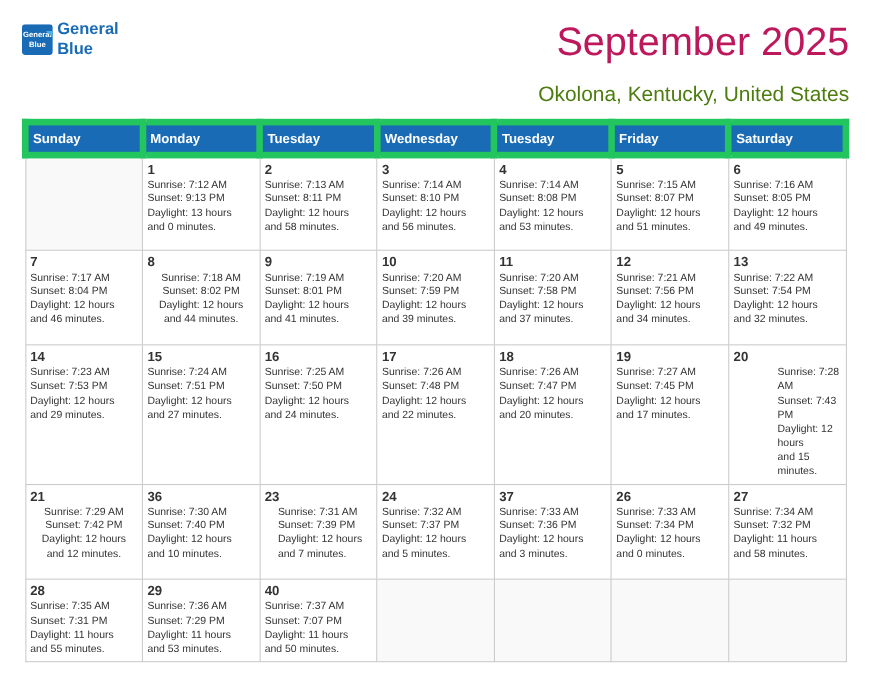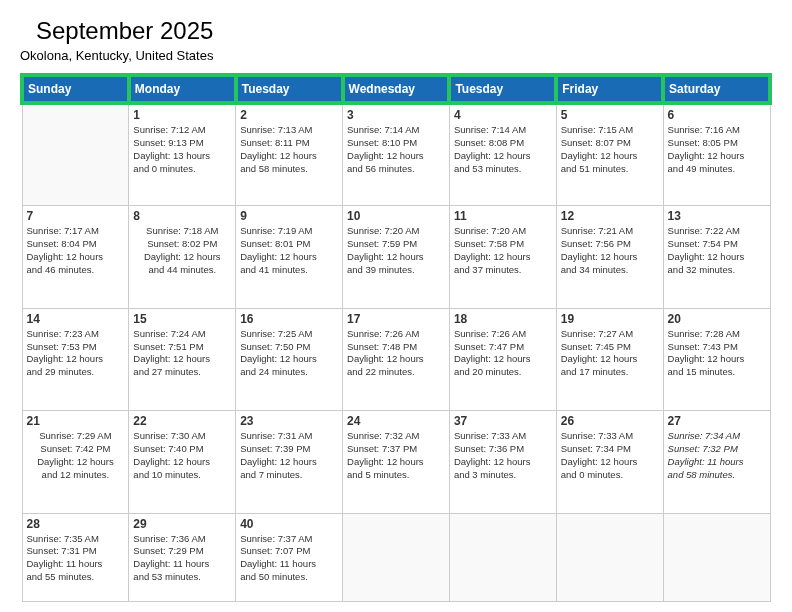--- a/index.html
+++ b/index.html
@@ -38,45 +38,45 @@
       color: #1a6bb5;
     }
     .logo-icon {
       width: 28px;
       height: 28px;
     }
     .title-block {
       text-align: right;
     }
     .main-title {
-      font-size: 24px;
+      font-size: 36px;
       font-weight: normal;
-      color: #000000;
+      color: #be185d;
       line-height: 1.1;
     }
     .subtitle {
-      font-size: 13px;
-      color: #000000;
-      margin-top: 4px;
+      font-size: 19px;
+      color: #4d7c0f;
+      margin-top: 18px;
     }
     .calendar {
       flex: 1;
       border: 1px solid #ccc;
       border-collapse: collapse;
       width: 100%;
       table-layout: fixed;
     }
     .calendar th {
       background: #1a6bb5;
       color: #fff;
       font-size: 12px;
       font-weight: bold;
       padding: 5px 4px;
       text-align: left;
-      border: 4px solid #22c55e;
+      border: 6px solid #22c55e;
     }
     .calendar td {
       border: 1px solid #ccc;
       vertical-align: top;
       padding: 3px 4px;
       font-size: 10px;
       color: #333;
       height: 86px;
     }
     .day-num {
@@ -95,20 +95,34 @@
     }
     .last-row td {
       height: 72px;
     }
   </style>
 </head>
 <body>
 
 <div class="page">
   <div class="header">
+    <div class="logo">
+      <svg class="logo-icon" viewBox="0 0 36 36">
+        <rect x="0" y="0" width="36" height="36" rx="4" fill="#1a6bb5"></rect>
+        <text x="18" y="15" text-anchor="middle" fill="white" font-size="9" font-weight="bold" font-family="Arial">General</text>
+        <text x="18" y="27" text-anchor="middle" fill="white" font-size="9" font-weight="bold" font-family="Arial">Blue</text>
+        <polygon points="28,8 36,16 36,8" fill="#4ab0e8"></polygon>
+      </svg>
+      <div>
+        <div class="logo-text">
+          <span>General</span><br>
+          <span style="color:#1a6bb5">Blue</span>
+        </div>
+      </div>
+    </div>
     <div class="title-block">
       <div class="main-title">September 2025</div>
       <div class="subtitle">Okolona, Kentucky, United States</div>
     </div>
   </div>
 
   <table class="calendar">
     <thead>
       <tr>
         <th>Sunday</th>
@@ -255,44 +269,44 @@
           </td>
           <td>
             <span class="day-num">19</span>
             <div class="cell-text" style="white-space: pre-line;">Sunrise: 7:27 AM
 Sunset: 7:45 PM
 Daylight: 12 hours
 and 17 minutes.</div>
           </td>
           <td>
             <span class="day-num">20</span>
-            <div class="cell-text" style="white-space: pre-line;">Sunrise: 7:28 AM
+            <div class="cell-text" style="white-space: pre-line; margin-left: 40px;">Sunrise: 7:28 AM
 Sunset: 7:43 PM
 Daylight: 12 hours
 and 15 minutes.</div>
           </td>
         </tr>
         <tr>
           <td>
             <span class="day-num">21</span>
             <div class="cell-text" style="white-space: pre-line; text-align: center;">Sunrise: 7:29 AM
 Sunset: 7:42 PM
 Daylight: 12 hours
 and 12 minutes.</div>
           </td>
           <td>
-            <span class="day-num">22</span>
+            <span class="day-num">36</span>
             <div class="cell-text" style="white-space: pre-line;">Sunrise: 7:30 AM
 Sunset: 7:40 PM
 Daylight: 12 hours
 and 10 minutes.</div>
           </td>
           <td>
             <span class="day-num">23</span>
-            <div class="cell-text" style="white-space: pre-line;">Sunrise: 7:31 AM
+            <div class="cell-text" style="white-space: pre-line; margin-left: 12px;">Sunrise: 7:31 AM
 Sunset: 7:39 PM
 Daylight: 12 hours
 and 7 minutes.</div>
           </td>
           <td>
             <span class="day-num">24</span>
             <div class="cell-text" style="white-space: pre-line;">Sunrise: 7:32 AM
 Sunset: 7:37 PM
 Daylight: 12 hours
 and 5 minutes.</div>
@@ -306,21 +320,21 @@
           </td>
           <td>
             <span class="day-num">26</span>
             <div class="cell-text" style="white-space: pre-line;">Sunrise: 7:33 AM
 Sunset: 7:34 PM
 Daylight: 12 hours
 and 0 minutes.</div>
           </td>
           <td>
             <span class="day-num">27</span>
-            <div class="cell-text" style="white-space: pre-line; font-style: italic;">Sunrise: 7:34 AM
+            <div class="cell-text" style="white-space: pre-line;">Sunrise: 7:34 AM
 Sunset: 7:32 PM
 Daylight: 11 hours
 and 58 minutes.</div>
           </td>
         </tr>
         <tr class="last-row">
           <td>
             <span class="day-num">28</span>
             <div class="cell-text" style="white-space: pre-line;">Sunrise: 7:35 AM
 Sunset: 7:31 PM

